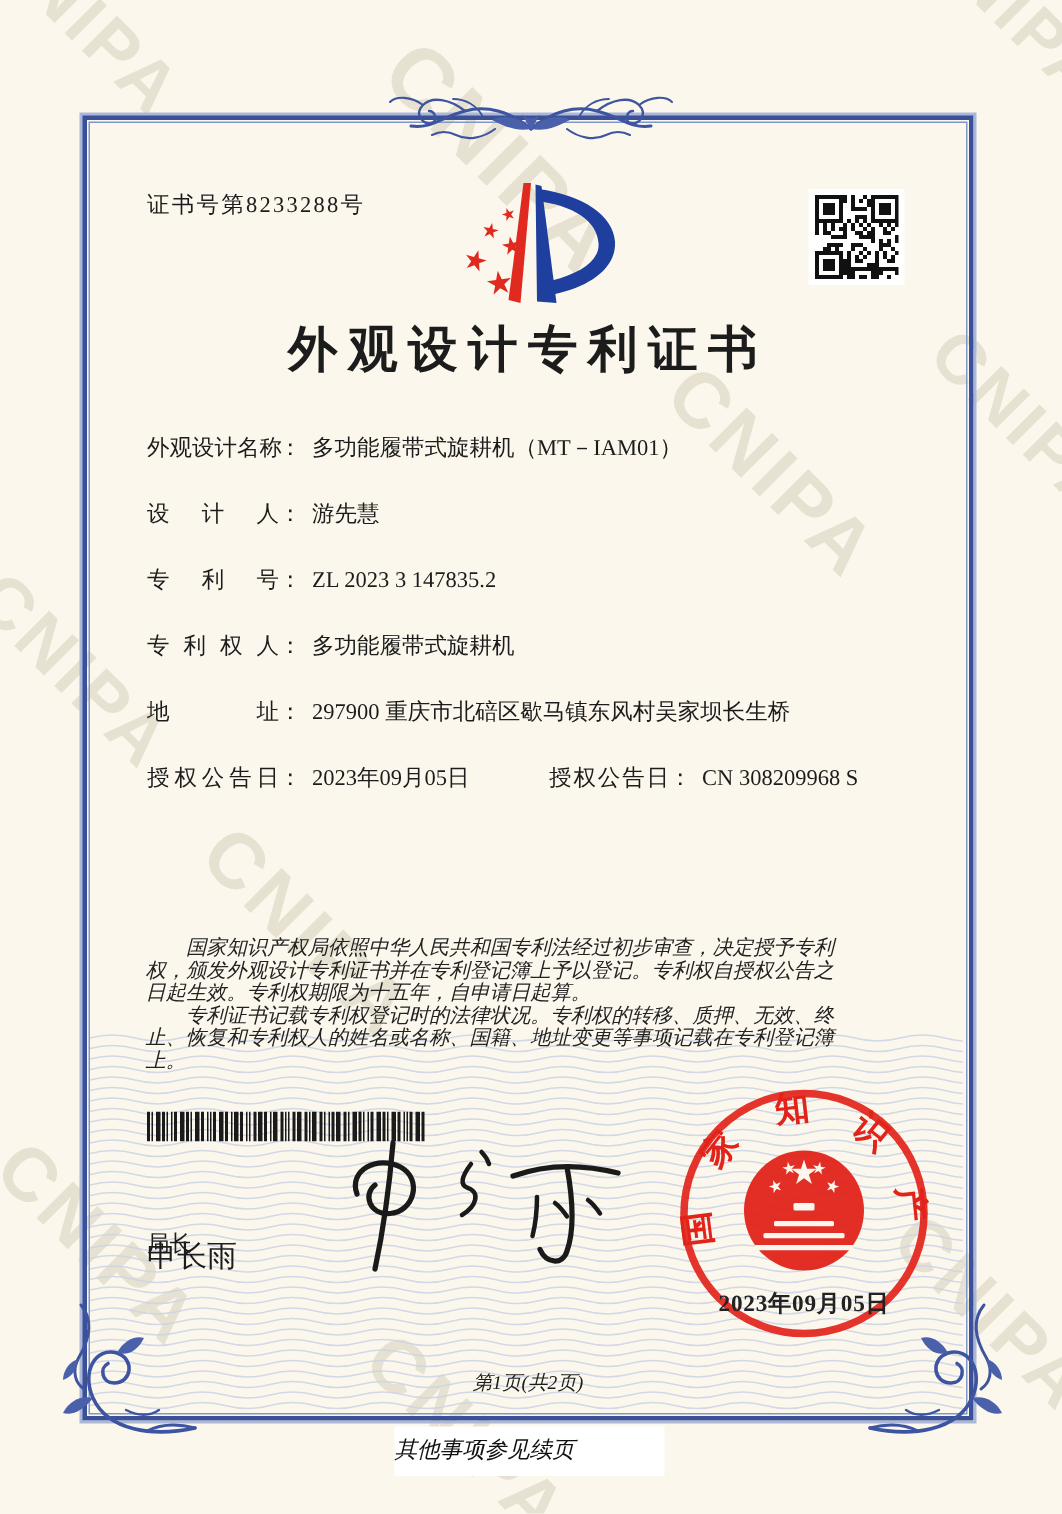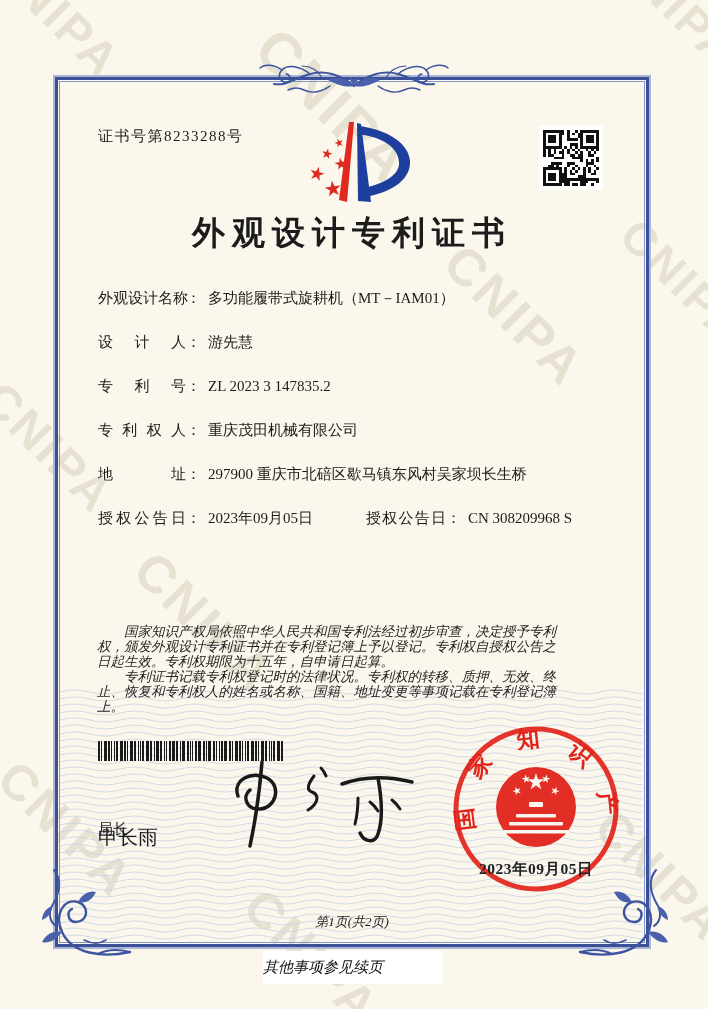--- a/index.html
+++ b/index.html
@@ -422,21 +422,21 @@
   <div class="frow">
     <span class="flabel">外观设计名称</span><span>：</span><span class="fvalue">多功能履带式旋耕机（MT－IAM01）</span>
   </div>
   <div class="frow">
     <span class="flabel">设计人</span><span>：</span><span class="fvalue">游先慧</span>
   </div>
   <div class="frow">
     <span class="flabel">专利号</span><span>：</span><span class="fvalue">ZL 2023 3 147835.2</span>
   </div>
   <div class="frow">
-    <span class="flabel">专利权人</span><span>：</span><span class="fvalue">重庆茂田机械有限公司</span>
+    <span class="flabel">专利权人</span><span>：</span><span class="fvalue">多功能履带式旋耕机</span>
   </div>
   <div class="frow">
     <span class="flabel">地址</span><span>：</span><span class="fvalue">297900 重庆市北碚区歇马镇东风村吴家坝长生桥</span>
   </div>
   <div class="frow">
     <span class="flabel">授权公告日</span><span>：</span><span class="fvalue-fixed">2023年09月05日</span><span class="flabel2">授权公告日</span><span>：</span><span class="fvalue">CN 308209968 S</span>
   </div>
 </div>
 
 <div class="paras">

